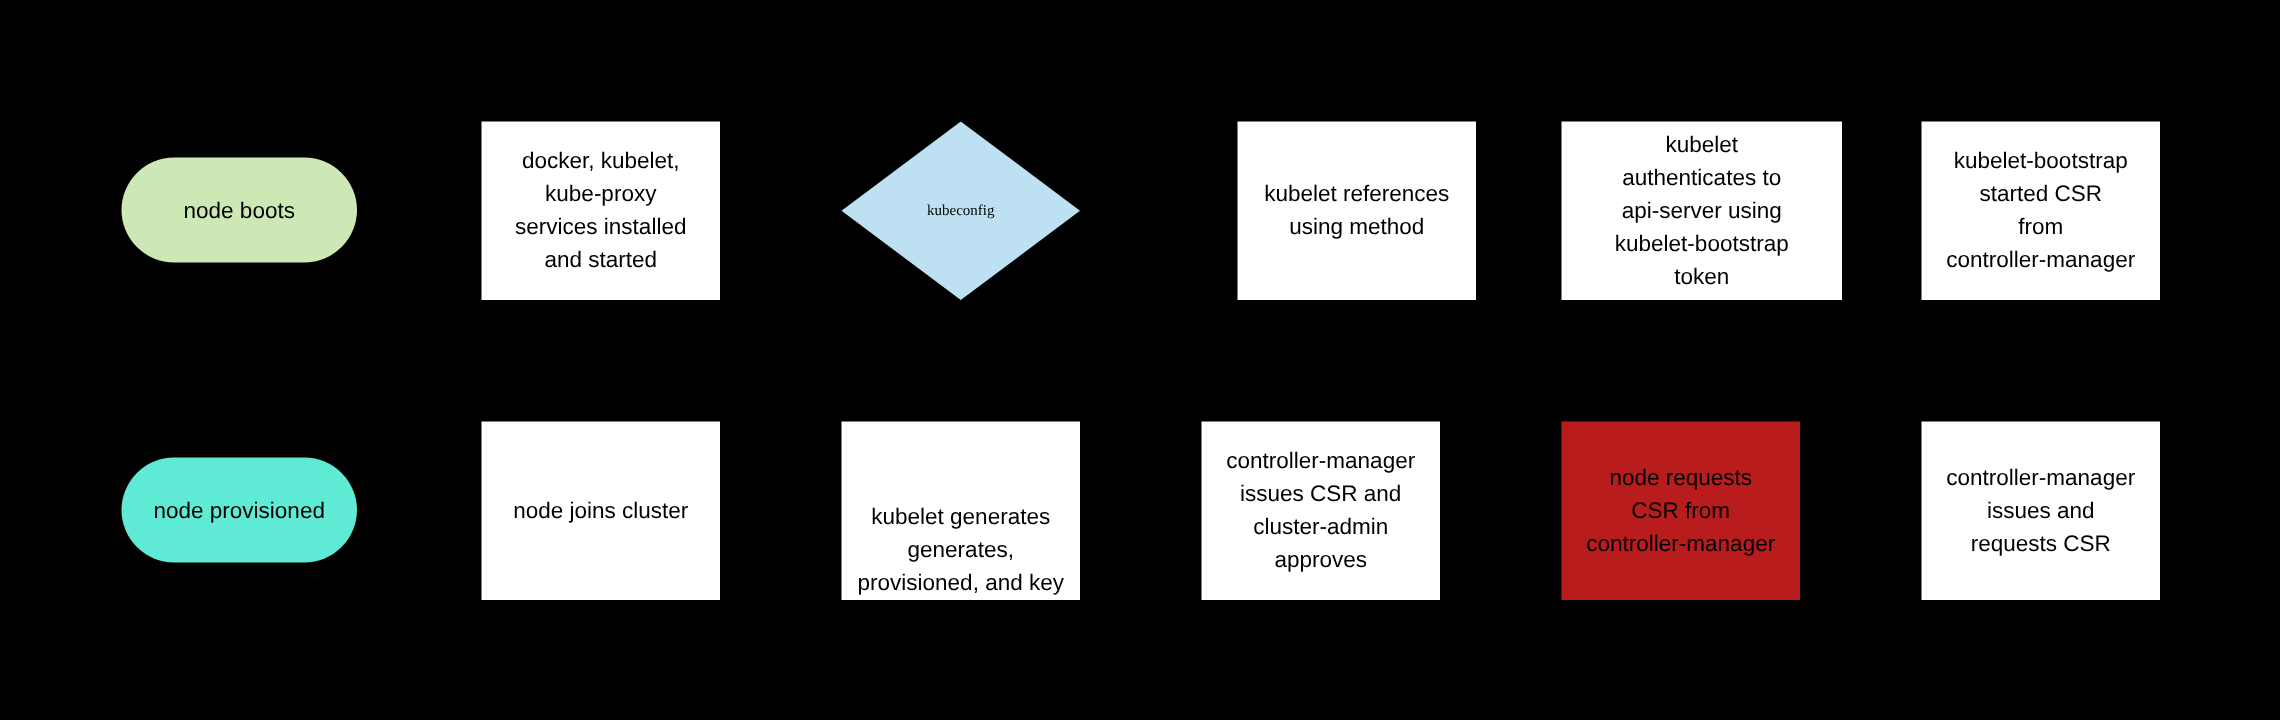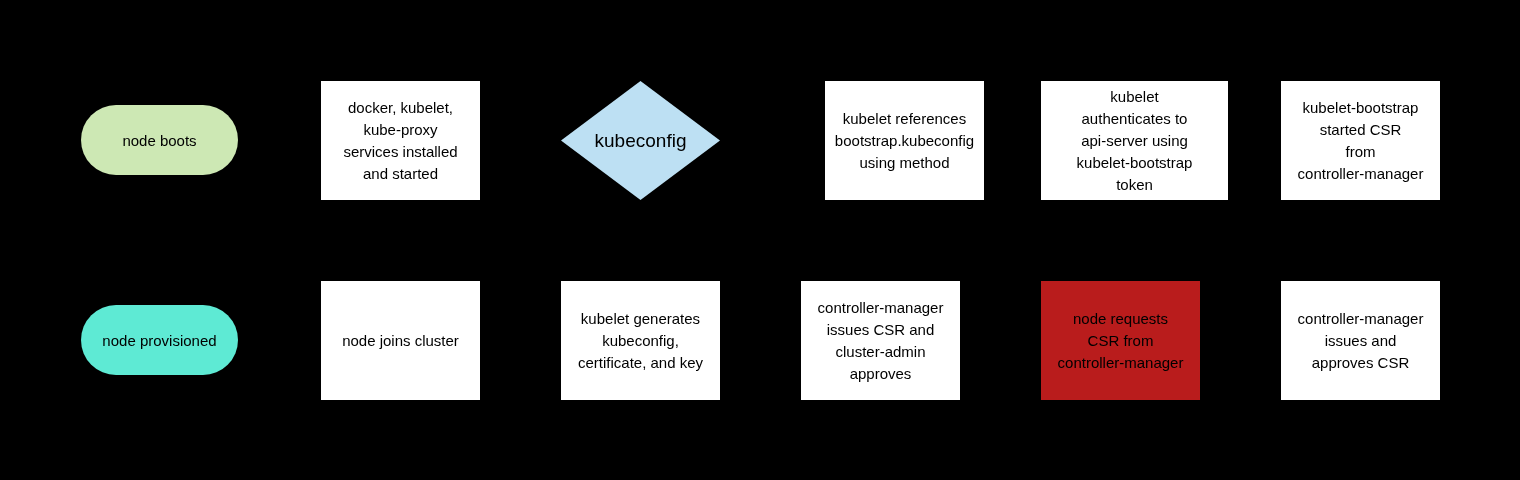--- a/index.html
+++ b/index.html
@@ -63,26 +63,27 @@
   }
   .diamond-shape {
     position: absolute;
     left: 0;
     top: 0;
     width: 100%;
     height: 100%;
   }
   .diamond-wrap .label {
     position: relative;
-    font-size: 19px;
+    font-size: 10px;
     line-height: 19px;
     color: #000000;
     text-align: center;
     white-space: nowrap;
     z-index: 2;
+    font-family: Liberation Serif, serif;
   }
 
   .label .ln { display: block; }
 </style>
 </head>
 <body>
 
 <div id="canvas">
 
   <div class="node pill" style="left:81px; top:105px; width:157px; height:70px; background:#cde8b4;">
@@ -105,21 +106,20 @@
       <polygon points="79.5,0 159,59.5 79.5,119 0,59.5" fill="#bde0f3"></polygon>
     </svg>
     <div class="label">
       <span class="ln">kubeconfig</span>
     </div>
   </div>
 
   <div class="node rect" style="left:801px; top:81px; width:159px; height:119px; background:#ffffff;margin-left:24px;">
     <div class="label">
       <span class="ln">kubelet references</span>
-      <span class="ln">bootstrap.kubeconfig</span>
       <span class="ln">using method</span>
     </div>
   </div>
 
   <div class="node rect" style="left:1041px; top:81px; width:187px; height:119px; background:#ffffff;">
     <div class="label">
       <span class="ln">kubelet</span>
       <span class="ln">authenticates to</span>
       <span class="ln">api-server using</span>
       <span class="ln">kubelet-bootstrap</span>
@@ -141,25 +141,25 @@
       <span class="ln">node provisioned</span>
     </div>
   </div>
 
   <div class="node rect" style="left:321px; top:281px; width:159px; height:119px; background:#ffffff;">
     <div class="label">
       <span class="ln">node joins cluster</span>
     </div>
   </div>
 
-  <div class="node rect" style="left:561px; top:281px; width:159px; height:119px; background:#ffffff;">
+  <div class="node rect" style="left:561px; top:281px; width:159px; height:119px; background:#ffffff;align-items:flex-end;">
     <div class="label">
       <span class="ln">kubelet generates</span>
-      <span class="ln">kubeconfig,</span>
-      <span class="ln">certificate, and key</span>
+      <span class="ln">generates,</span>
+      <span class="ln">provisioned, and key</span>
     </div>
   </div>
 
   <div class="node rect" style="left:801px; top:281px; width:159px; height:119px; background:#ffffff;">
     <div class="label">
       <span class="ln">controller-manager</span>
       <span class="ln">issues CSR and</span>
       <span class="ln">cluster-admin</span>
       <span class="ln">approves</span>
     </div>
@@ -170,17 +170,17 @@
       <span class="ln">node requests</span>
       <span class="ln">CSR from</span>
       <span class="ln">controller-manager</span>
     </div>
   </div>
 
   <div class="node rect" style="left:1281px; top:281px; width:159px; height:119px; background:#ffffff;">
     <div class="label">
       <span class="ln">controller-manager</span>
       <span class="ln">issues and</span>
-      <span class="ln">approves CSR</span>
+      <span class="ln">requests CSR</span>
     </div>
   </div>
 
 </div>
 
 </body></html>

